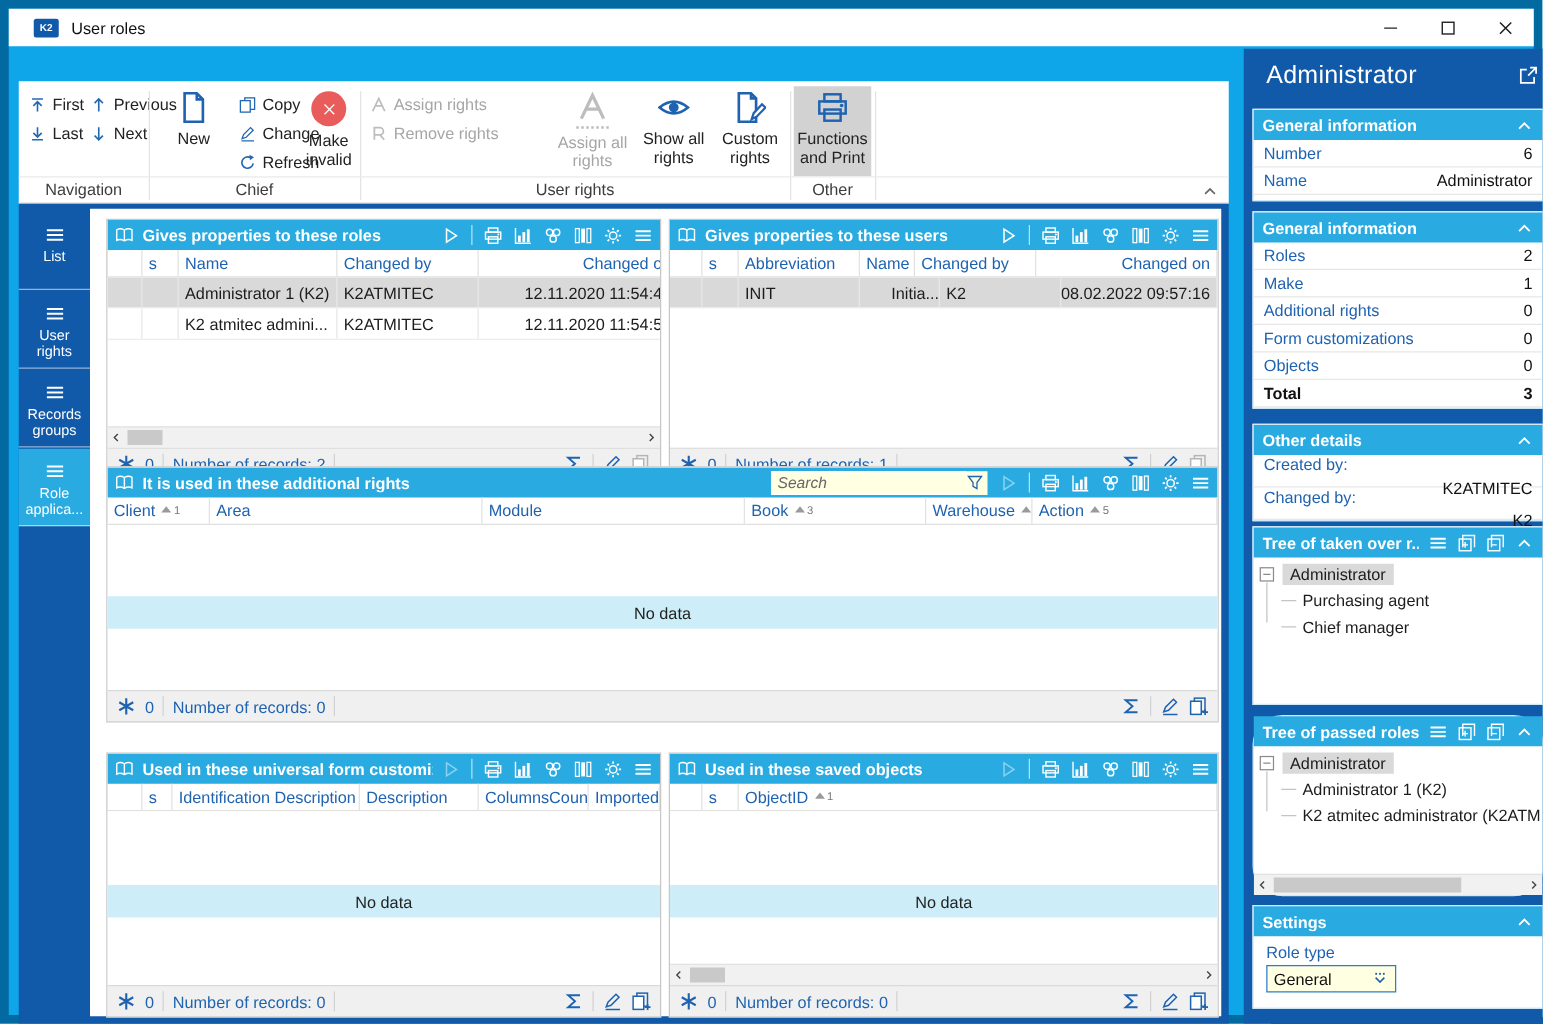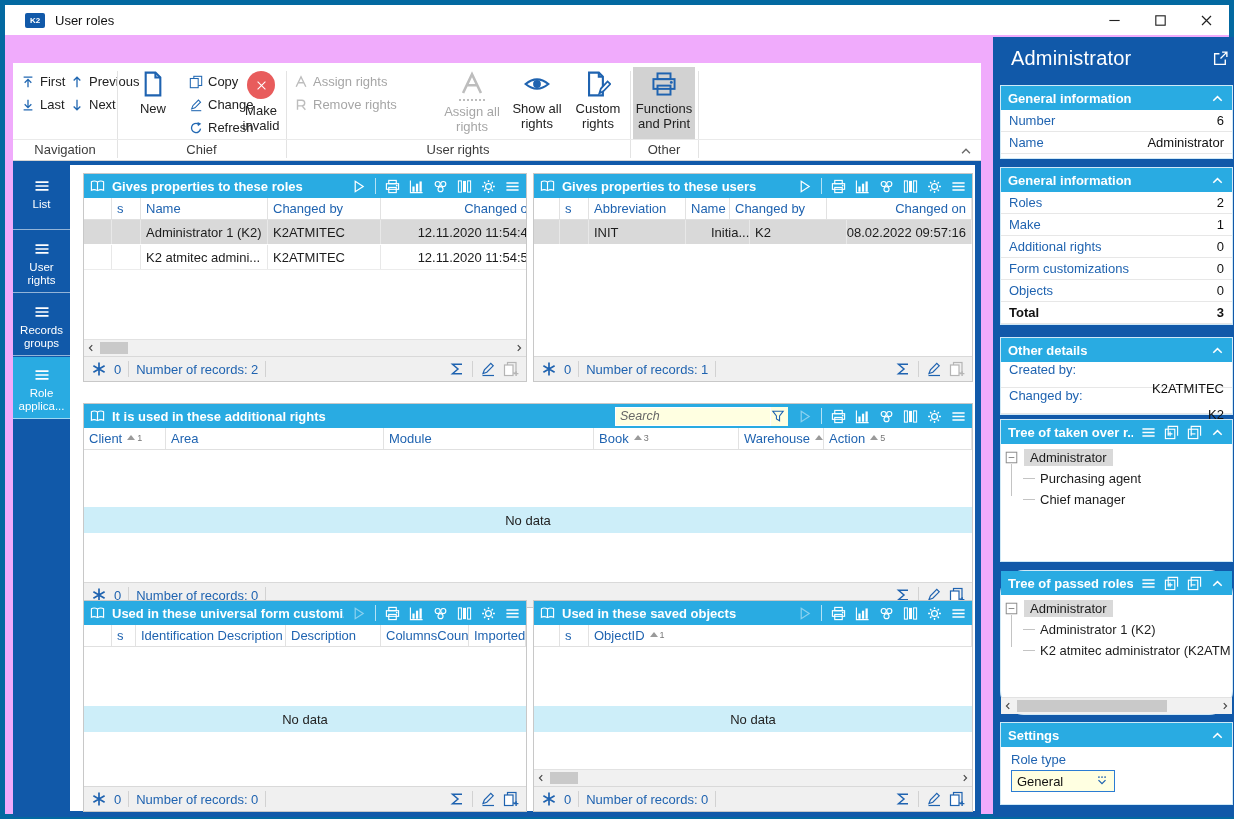--- a/index.html
+++ b/index.html
@@ -7,21 +7,21 @@
     --cyan:#29abe2;
     --btxt:#1f63b0;
     --graybar:#f0f0f0;
     --rowsel:#d9d9d9;
     --nodata:#cdeef9;
     --yellow:#ffffe1;
   }
   *{margin:0;padding:0;box-sizing:border-box;}
   html,body{width:1234px;height:819px;overflow:hidden;}
   body{font-family:"Liberation Sans",sans-serif;background:#fff;position:relative;font-size:13px;color:#1c1c1c;}
-  .app{position:absolute;inset:0;border:5px solid #0369a1;background:#f0abfc;}
+  .app{position:absolute;inset:0;border:7px solid #0369a1;background:#0ea5e9;}
   .ic{width:15px;height:15px;display:inline-block;flex:0 0 auto;}
   
   .titlebar{position:absolute;left:0;top:0;width:100%;height:30px;background:#fff;display:flex;align-items:center;}
   .applogo{width:20px;height:15px;background:var(--blue);color:#fff;font-size:8px;font-weight:bold;display:flex;align-items:center;justify-content:center;margin-left:20px;border-radius:2px;}
   .apptitle{margin-left:10px;font-size:13px;color:#111;}
   .winbtns{margin-left:auto;display:flex;height:100%;}
   .winbtn{width:46px;height:100%;display:flex;align-items:center;justify-content:center;color:#222;}
   
   .tabband{position:absolute;left:8px;top:30px;width:968px;height:28px;background:var(--blue);display:flex;}
   .tab{height:100%;display:flex;align-items:center;padding:0 14px;color:#fff;font-size:13px;}
@@ -582,21 +582,21 @@
       <span class="vdiv"></span>
       <svg class="ic">
           <use href="#i-pencil"></use>
         </svg>
       <svg class="ic gray">
           <use href="#i-copyadd"></use>
         </svg>
     </div>
   </div>
 
-  <div class="panel" style="left:78px;top:398px;width:890px;height:205px;">
+  <div class="panel" style="left:78px;top:366px;width:890px;height:205px;">
     <div class="phead">
       <svg class="ic">
           <use href="#i-book"></use>
         </svg>
       <span class="ptitle">It is used in these additional rights</span>
       <span class="ptools">
         <span class="searchwrap">
           <input class="search" placeholder="Search" style="">
           <svg class="ic">
               <use href="#i-funnel"></use>

